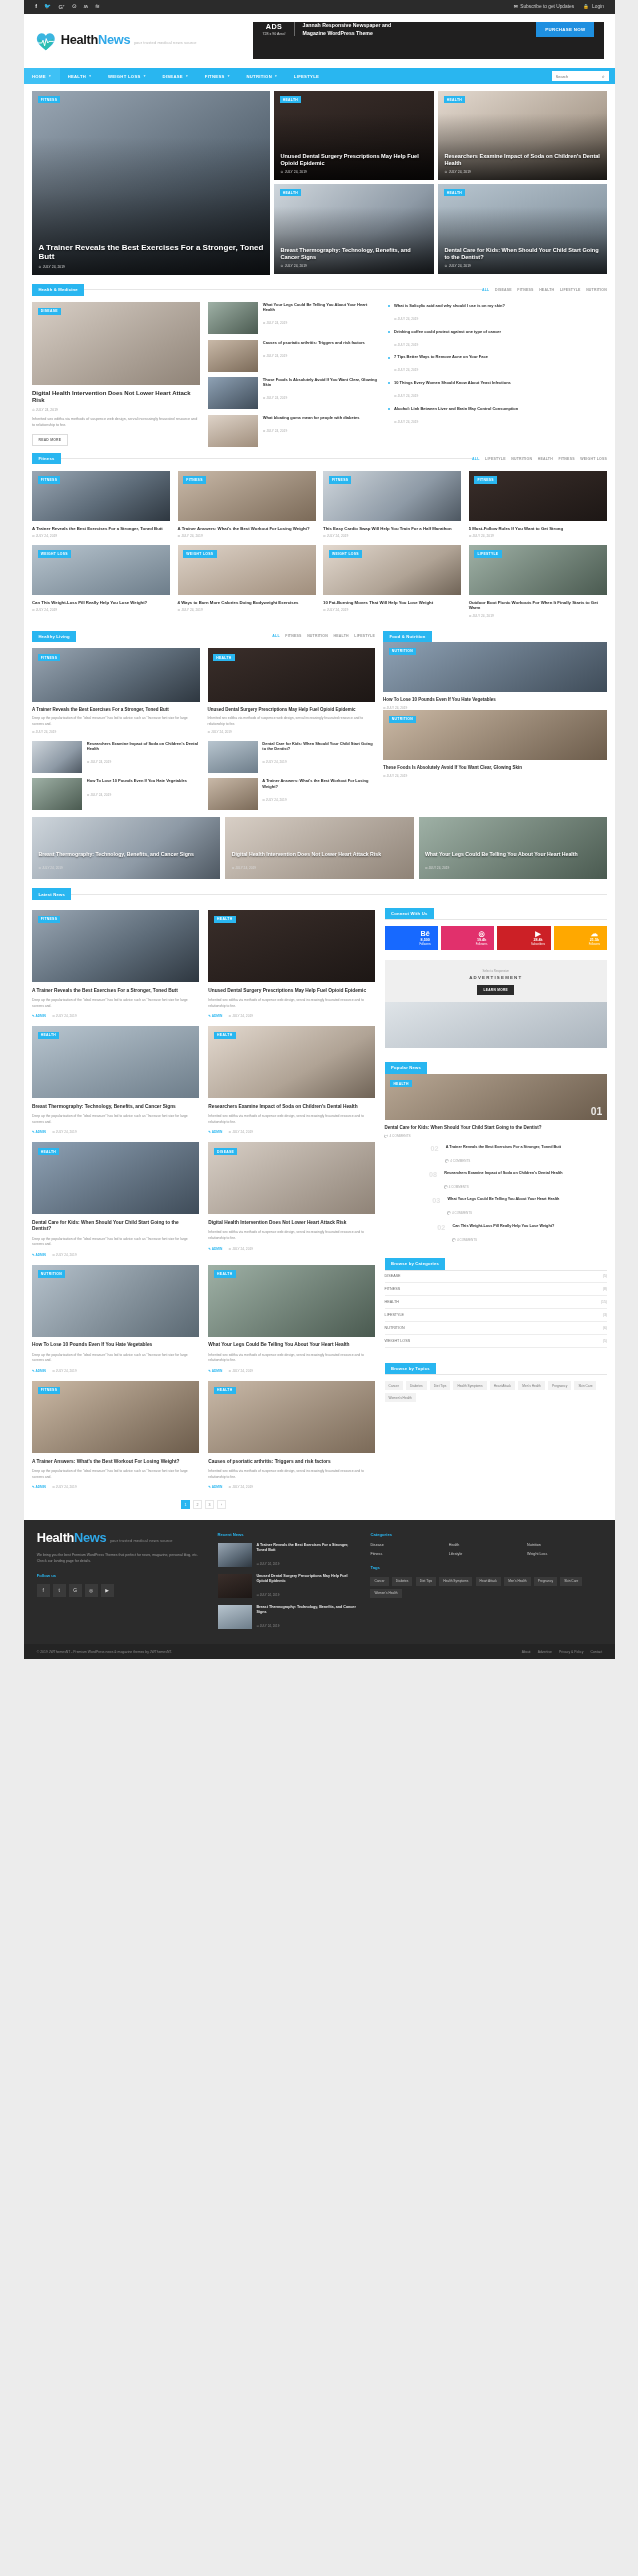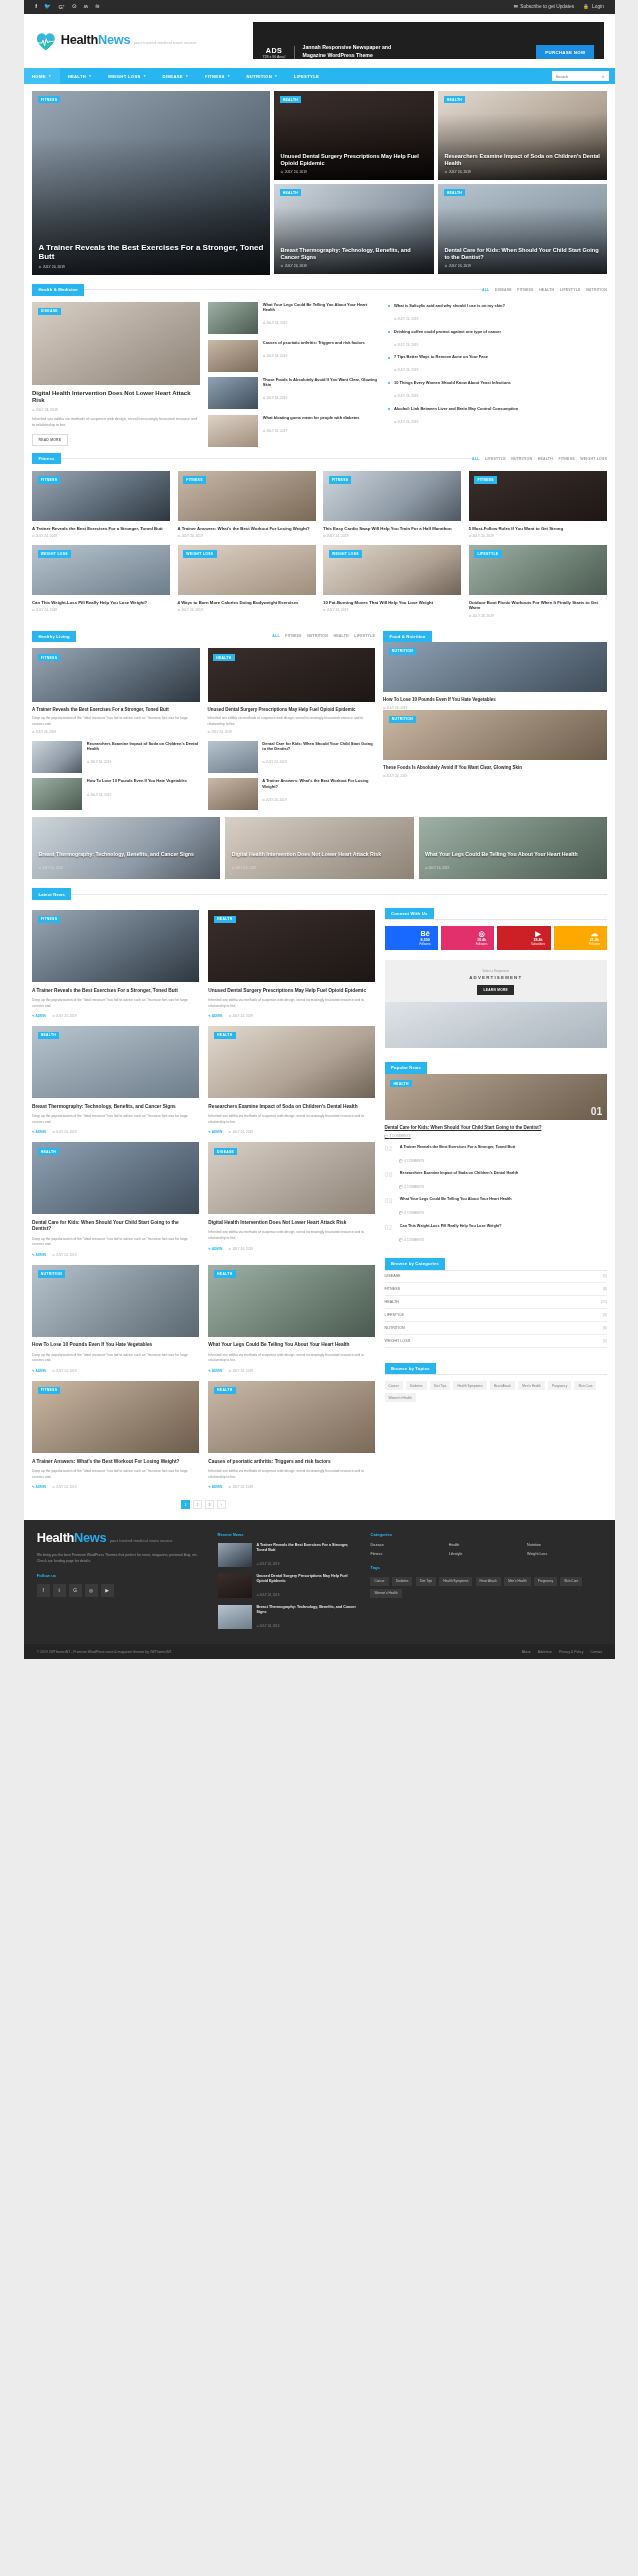--- a/index.html
+++ b/index.html
@@ -23,21 +23,21 @@
 
   
   .header { display:flex; align-items:center; padding:8.8px 11.2px; background:#fff; }
   .logo-wrap { display:flex; align-items:center; gap:4px; }
   .logo-mark { width:21.6px; height:20px; position:relative; }
   .logo-text { line-height:1; }
   .logo-text .t1 { font-size:12.8px; font-weight:bold; color:#1b1b1b; letter-spacing:-0.3px;}
   .logo-text .t1 i { color:#2fa8e8; font-style:normal; }
   .logo-text .t2 { font-size:4px; color:#b7b7b7; margin-top:1.6px; letter-spacing:0.1px;}
   .adbox { margin-left:auto; width:351px; height:37px; background:#201f1f;
-           display:flex; align-items:flex-end; padding:0 9.6px; position:relative; overflow:hidden;}
+           display:flex; align-items:flex-start; padding:0 9.6px; position:relative; overflow:hidden;}
   .adbox .ad-left { color:#fff; text-align:center; padding-right:8px;
                     border-right:0.8px solid #6a6a6a; margin-right:8px;}
   .adbox .ad-left .a1 { font-size:7.2px; font-weight:bold; letter-spacing:0.4px;}
   .adbox .ad-left .a2 { font-size:3.6px; color:#d9d9d9; margin-top:0.8px;}
   .adbox .ad-copy { color:#fff; font-size:5.2px; font-weight:bold; line-height:1.45; }
   .adbox .ad-btn { margin-left:auto; background:#1e8fe0; color:#fff; font-size:4.4px;
                    font-weight:bold; padding:4.8px 8.8px; letter-spacing:0.3px;}
 
   
   .nav { background:#29b6f0; display:flex; align-items:center; height:16px; padding-left:0; }
@@ -175,25 +175,25 @@
   .soc .num { font-size:3.7px; font-weight:bold; }
   .soc .lab { font-size:2.7px; opacity:.95; }
   .adbox2 { margin-top:6.4px; height:88px; background:#efefef; position:relative;
             display:flex; flex-direction:column; align-items:center; padding-top:9.6px;}
   .adbox2 .s1 { font-size:2.9px; color:#9a9a9a;}
   .adbox2 .s2 { font-size:4.4px; font-weight:bold; letter-spacing:1.2px; color:#4a4a4a; margin-top:1.6px;}
   .adbox2 .btn { margin-top:4.8px; background:#2b2b2b; color:#fff; font-size:3.2px;
                  font-weight:bold; padding:3.2px 6.4px; letter-spacing:0.3px;}
   .adbox2 .img { position:absolute; left:0; right:0; bottom:0; height:46px;
                  background:linear-gradient(160deg,#dfe4e8,#aab4bd);}
-  .pop { margin-top:6.4px;text-decoration:underline; }
+  .pop { margin-top:6.4px; }
   .pop .imgwrap { width:100%; height:46px; background:linear-gradient(150deg,#b9a895,#6b5c4c); position:relative;}
   .pop h4 { font-size:4.5px; font-weight:bold; line-height:1.3; margin-top:4.8px;}
   .pop .meta { font-size:3.2px; color:#a9a9a9; margin-top:3.2px;}
-  .prow { display:flex; gap:4.8px; align-items:flex-start; margin-top:6.4px;}
+  .prow { display:flex; gap:4.8px; align-items:flex-start; margin-top:6.4px;justify-content:center;}
   .prow .num { font-size:7.2px; font-weight:bold; color:#e4e4e4; line-height:1; width:10.4px; flex:none;}
   .prow h5 { font-size:3.8px; font-weight:bold; line-height:1.32;}
   .prow .meta { font-size:3px; color:#a9a9a9; margin-top:2.4px;}
   .catrow { display:flex; justify-content:space-between; align-items:center;
             padding:4px 0; border-bottom:0.8px solid #ededed; font-size:3.7px; color:#6b6b6b;}
   .catrow .cnt { color:#b0b0b0; font-size:3.4px;}
   .tags { display:flex; flex-wrap:wrap; gap:3.2px; margin-top:6.4px;}
   .tags span { background:#f2f2f2; color:#7a7a7a; font-size:3.2px; padding:2.4px 4px;}
 
   

